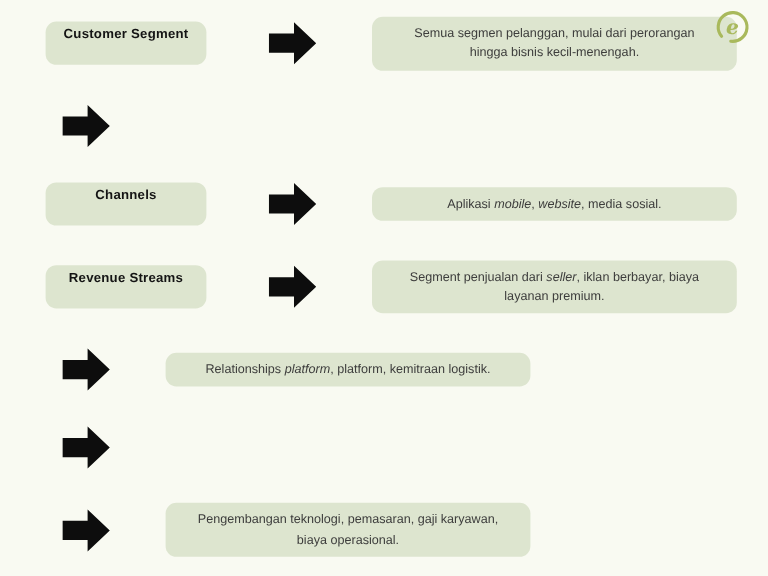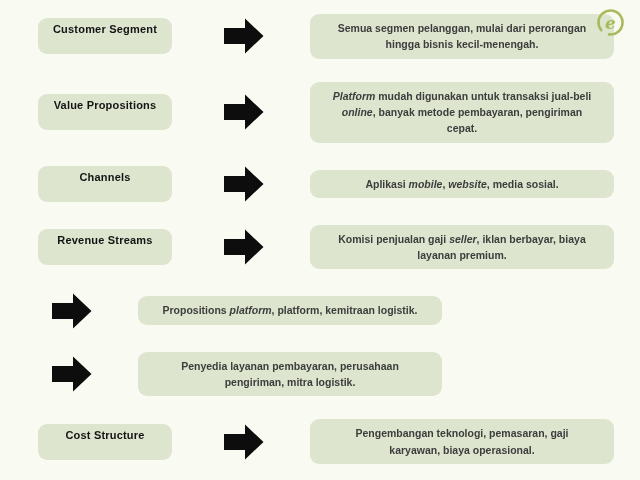--- a/index.html
+++ b/index.html
@@ -72,21 +72,20 @@
     width: 304px;
     box-sizing: border-box;
     background: #dde5cf;
     border-radius: 9px;
     display: flex;
     align-items: center;
     justify-content: center;
     text-align: center;
     padding: 6px 20px;
     min-height: 27px;
-    font-weight: bold;
   }
   .right-box .desc {
     font-size: 10.5px;
     color: #3d3d3c;
     line-height: 1.55;
     margin: 0;
   }
   .right-box .desc .it {
     font-style: italic;
   }
@@ -110,30 +109,24 @@
         <div class="arrow-wrap">
           <svg width="40" height="36" viewBox="0 0 40 36" xmlns="http://www.w3.org/2000/svg">
             <polygon points="0,10 21,10 21,0.5 39.5,18 21,35.5 21,26 0,26" fill="#0d0d0d"></polygon>
           </svg>
         </div>
         <div class="right-box">
           <p class="desc"><span>Semua segmen pelanggan, mulai dari perorangan hingga bisnis kecil-menengah.</span></p>
         </div>
       </div>
       <div class="row">
-        <div class="left-box">
-          <span class="label">Value Propositions</span>
-        </div>
         <div class="arrow-wrap">
           <svg width="40" height="36" viewBox="0 0 40 36" xmlns="http://www.w3.org/2000/svg">
             <polygon points="0,10 21,10 21,0.5 39.5,18 21,35.5 21,26 0,26" fill="#0d0d0d"></polygon>
           </svg>
-        </div>
-        <div class="right-box">
-          <p class="desc"><span class="it">Platform</span><span> mudah digunakan untuk transaksi jual-beli </span><span class="it">online</span><span>, banyak metode pembayaran, pengiriman cepat.</span></p>
         </div>
       </div>
       <div class="row">
         <div class="left-box">
           <span class="label">Channels</span>
         </div>
         <div class="arrow-wrap">
           <svg width="40" height="36" viewBox="0 0 40 36" xmlns="http://www.w3.org/2000/svg">
             <polygon points="0,10 21,10 21,0.5 39.5,18 21,35.5 21,26 0,26" fill="#0d0d0d"></polygon>
           </svg>
@@ -145,47 +138,41 @@
       <div class="row">
         <div class="left-box">
           <span class="label">Revenue Streams</span>
         </div>
         <div class="arrow-wrap">
           <svg width="40" height="36" viewBox="0 0 40 36" xmlns="http://www.w3.org/2000/svg">
             <polygon points="0,10 21,10 21,0.5 39.5,18 21,35.5 21,26 0,26" fill="#0d0d0d"></polygon>
           </svg>
         </div>
         <div class="right-box">
-          <p class="desc"><span>Komisi penjualan gaji </span><span class="it">seller</span><span>, iklan berbayar, biaya layanan premium.</span></p>
+          <p class="desc"><span>Segment penjualan dari </span><span class="it">seller</span><span>, iklan berbayar, biaya layanan premium.</span></p>
         </div>
       </div>
       <div class="row">
         <div class="arrow-wrap">
           <svg width="40" height="36" viewBox="0 0 40 36" xmlns="http://www.w3.org/2000/svg">
             <polygon points="0,10 21,10 21,0.5 39.5,18 21,35.5 21,26 0,26" fill="#0d0d0d"></polygon>
           </svg>
         </div>
         <div class="right-box">
-          <p class="desc"><span>Propositions </span><span class="it">platform</span><span>, platform, kemitraan logistik.</span></p>
+          <p class="desc"><span>Relationships </span><span class="it">platform</span><span>, platform, kemitraan logistik.</span></p>
         </div>
       </div>
       <div class="row">
         <div class="arrow-wrap">
           <svg width="40" height="36" viewBox="0 0 40 36" xmlns="http://www.w3.org/2000/svg">
             <polygon points="0,10 21,10 21,0.5 39.5,18 21,35.5 21,26 0,26" fill="#0d0d0d"></polygon>
           </svg>
         </div>
-        <div class="right-box">
-          <p class="desc"><span>Penyedia layanan pembayaran, perusahaan pengiriman, mitra logistik.</span></p>
-        </div>
       </div>
       <div class="row">
-        <div class="left-box">
-          <span class="label">Cost Structure</span>
-        </div>
         <div class="arrow-wrap">
           <svg width="40" height="36" viewBox="0 0 40 36" xmlns="http://www.w3.org/2000/svg">
             <polygon points="0,10 21,10 21,0.5 39.5,18 21,35.5 21,26 0,26" fill="#0d0d0d"></polygon>
           </svg>
         </div>
         <div class="right-box">
           <p class="desc"><span>Pengembangan teknologi, pemasaran, gaji karyawan, biaya operasional.</span></p>
         </div>
       </div>
     </div>

